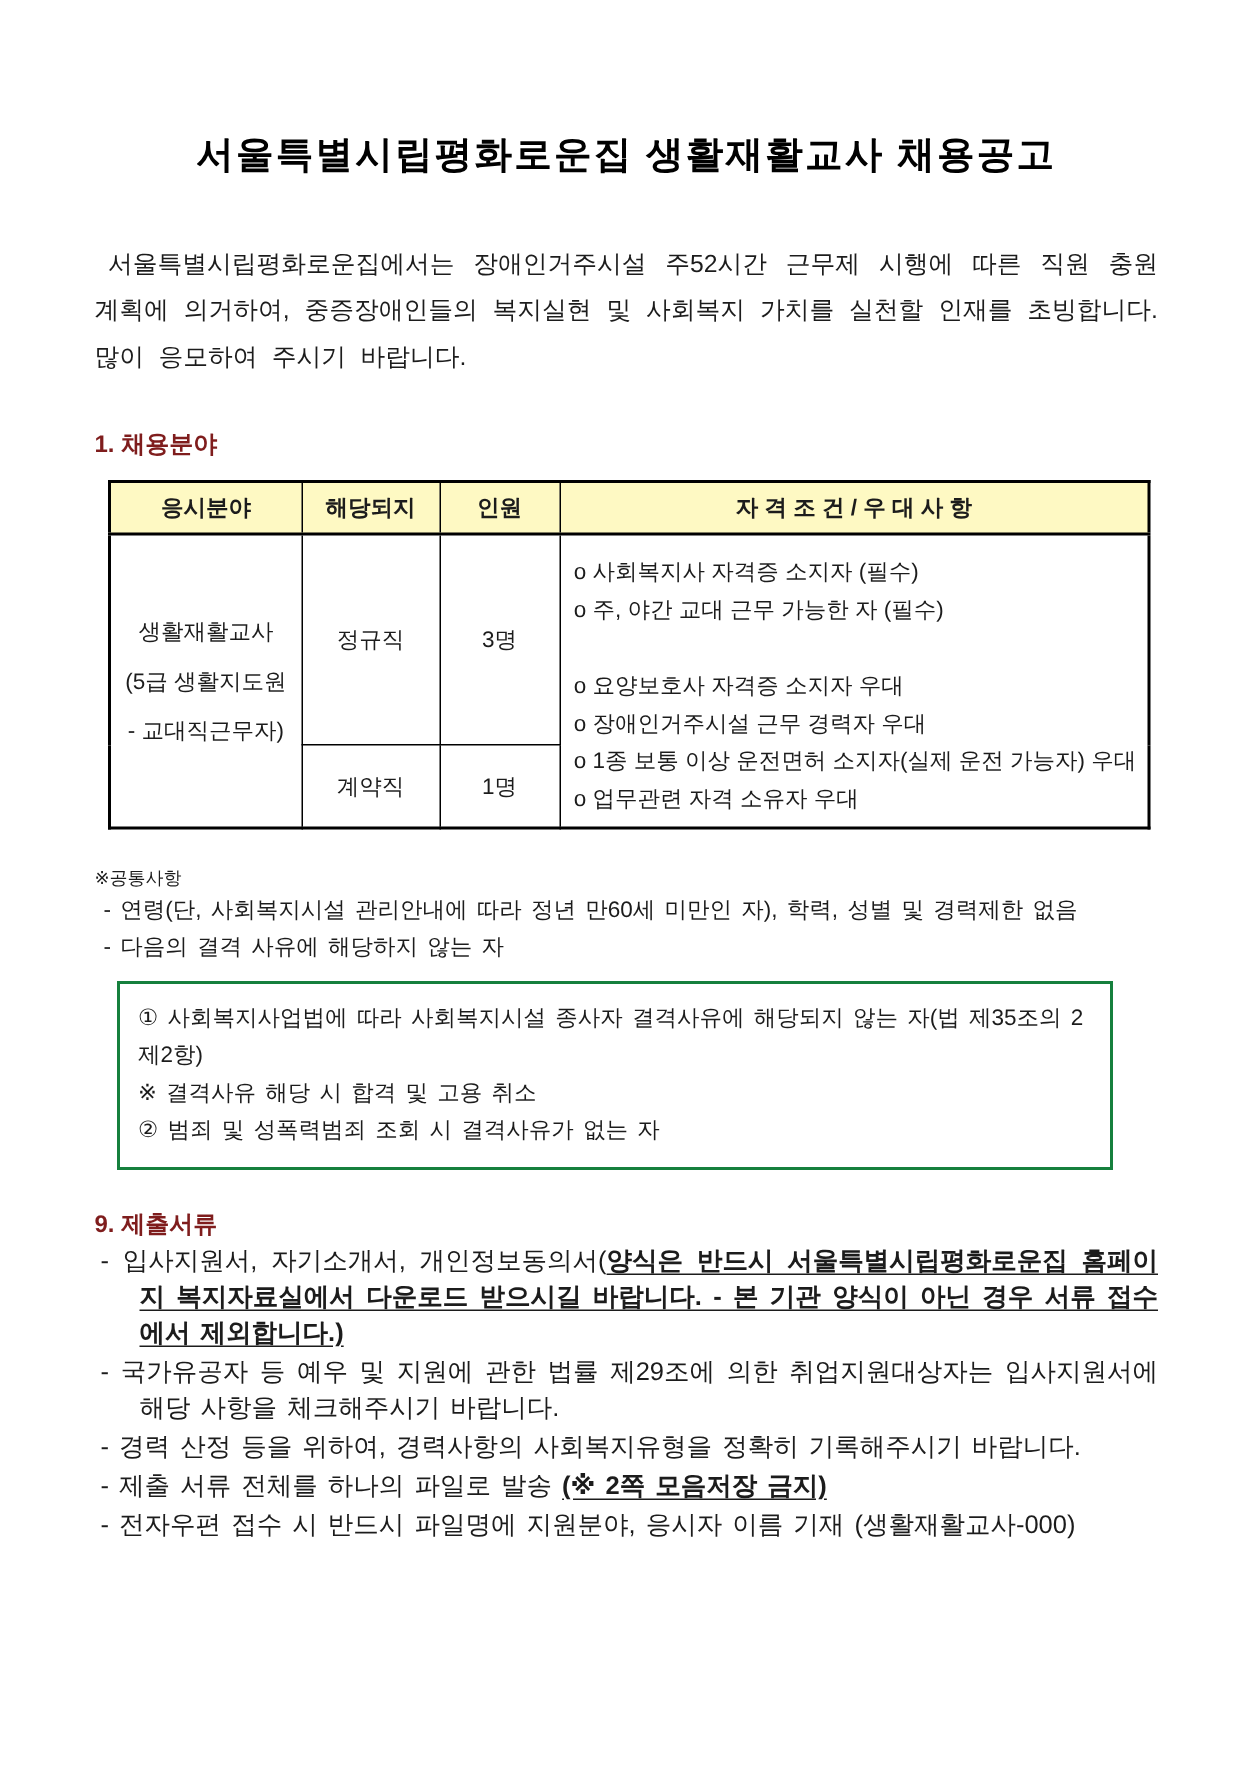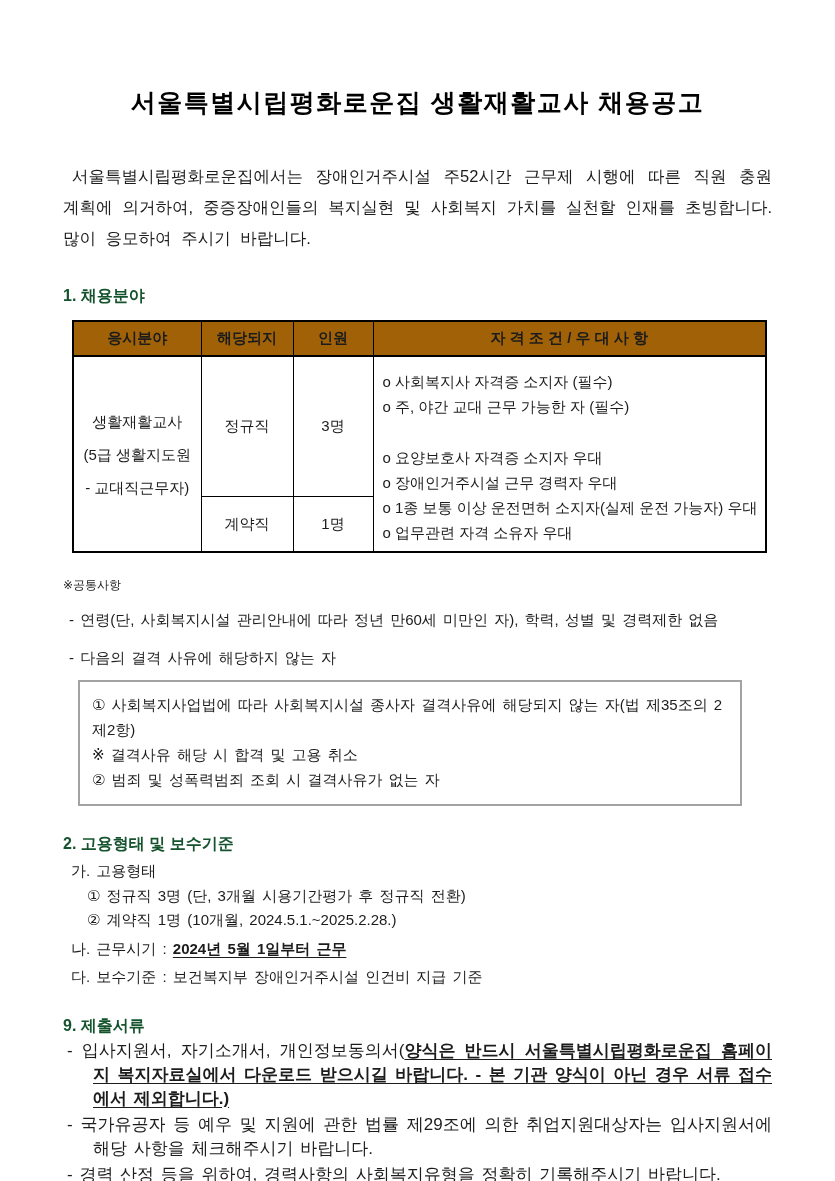--- a/index.html
+++ b/index.html
@@ -35,39 +35,39 @@
     text-align: justify;
     word-spacing: 5px;
     text-indent: 9px;
     color: #1c1c1c;
   }
 
   
   .sec-heading {
     font-size: 16px;
     font-weight: bold;
-    color: #14532d;
+    color: #7f1d1d;
   }
   .sec1 { margin-top: 32px; }
 
   
   table.recruit {
     border-collapse: collapse;
     margin: 13px 0 0 9px;
     width: 693px;
     table-layout: fixed;
     font-size: 15px;
   }
   table.recruit th, table.recruit td {
     border: 1px solid #000000;
     vertical-align: middle;
   }
   table.recruit { border: 2px solid #000000; }
   table.recruit th {
-    background: #a16207;
+    background: #fef9c3;
     font-weight: bold;
     height: 35px;
     text-align: center;
     border-bottom: 2px solid #000000;
   }
   .col-field { width: 128px; }
   .col-type  { width: 92px; }
   .col-count { width: 80px; }
   .col-qual  { width: 393px; }
   td.cell-field { text-align: center; line-height: 33px; font-size: 15px; }
@@ -79,27 +79,27 @@
   .qual-line.req { font-weight: normal; }
   .qual-gap { height: 26px; }
 
   
   .common { margin-top: 24px; }
   .common-heading { font-size: 12px; font-weight: normal; }
   .common-item {
     font-size: 15px;
     line-height: 25px;
     padding-left: 6px;
-    margin-top: 13px;
+    margin-top: 0;
     word-spacing: 2px;
   }
   .notice-box {
     margin: 10px 0 0 15px;
     width: 664px;
-    border: 2px solid #a3a3a3;
+    border: 2px solid #15803d;
     padding: 10px 12px 12px 12px;
   }
   .box-line { font-size: 15px; line-height: 25px; word-spacing: 2px; }
 
   
   .sec2 { margin-top: 28px; }
   .s2-line { font-size: 15px; line-height: 24.5px; word-spacing: 2px; }
   .s2-line.lv1 { padding-left: 8px; margin-top: 4px; }
   .s2-line.lv2 { padding-left: 24px; }
   .emph { font-weight: bold; text-decoration: underline; text-underline-offset: 3px; }
@@ -177,28 +177,20 @@
       <div class="common-item">- 연령(단, 사회복지시설 관리안내에 따라 정년 만60세 미만인 자), 학력, 성별 및 경력제한 없음</div>
       <div class="common-item">- 다음의 결격 사유에 해당하지 않는 자</div>
 
       <div class="notice-box">
         <div class="box-line">① 사회복지사업법에 따라 사회복지시설 종사자 결격사유에 해당되지 않는 자(법 제35조의 2제2항)</div>
         <div class="box-line">※ 결격사유 해당 시 합격 및 고용 취소</div>
         <div class="box-line">② 범죄 및 성폭력범죄 조회 시 결격사유가 없는 자</div>
       </div>
     </div>
 
-    <div class="sec2">
-      <div class="sec-heading">2. 고용형태 및 보수기준</div>
-      <div class="s2-line lv1">가. 고용형태</div>
-      <div class="s2-line lv2">① 정규직 3명 (단, 3개월 시용기간평가 후 정규직 전환)</div>
-      <div class="s2-line lv2">② 계약직 1명 (10개월, 2024.5.1.~2025.2.28.)</div>
-      <div class="s2-line lv1"><span>나. 근무시기 : </span><span class="emph">2024년 5월 1일부터 근무</span></div>
-      <div class="s2-line lv1">다. 보수기준 : 보건복지부 장애인거주시설 인건비 지급 기준</div>
-    </div>
 
     <div class="sec3">
       <div class="sec-heading">9. 제출서류</div>
       <div class="s3-item"><span>- 입사지원서, 자기소개서, 개인정보동의서(</span><span class="emph">양식은 반드시 서울특별시립평화로운집 홈페이지 복지자료실에서 다운로드 받으시길 바랍니다. - 본 기관 양식이 아닌 경우 서류 접수에서 제외합니다.)</span></div>
       <div class="s3-item">- 국가유공자 등 예우 및 지원에 관한 법률 제29조에 의한 취업지원대상자는 입사지원서에 해당 사항을 체크해주시기 바랍니다.</div>
       <div class="s3-item noj">- 경력 산정 등을 위하여, 경력사항의 사회복지유형을 정확히 기록해주시기 바랍니다.</div>
       <div class="s3-item noj"><span>- 제출 서류 전체를 하나의 파일로 발송 </span><span class="emph">(※ 2쪽 모음저장 금지)</span></div>
       <div class="s3-item noj">- 전자우편 접수 시 반드시 파일명에 지원분야, 응시자 이름 기재 (생활재활교사-000)</div>
 
     </div>

